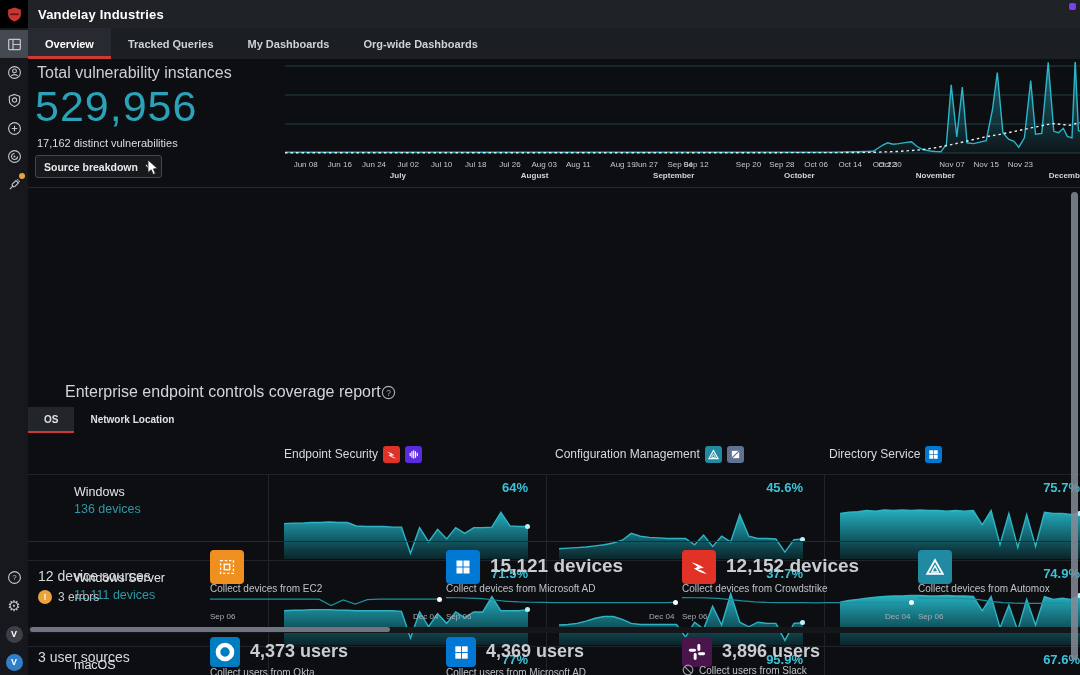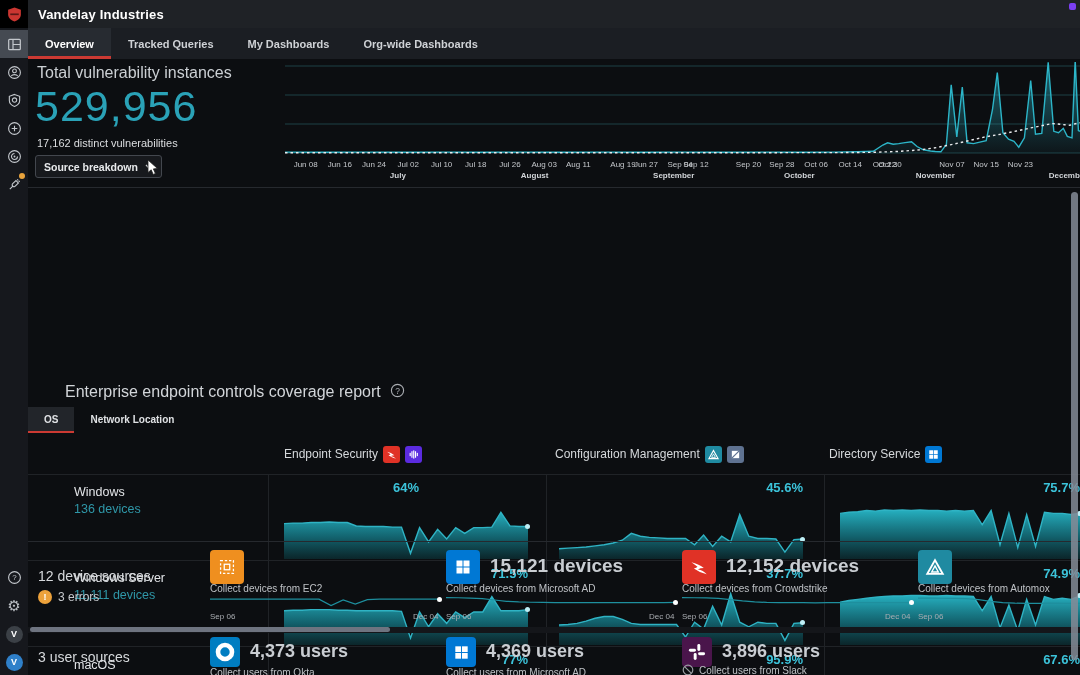--- a/index.html
+++ b/index.html
@@ -34,21 +34,21 @@
     background:#17191d; border:1px solid #43474e; border-radius:3px; color:#e8eaec; font-size:10.5px; font-weight:bold; }
   #cursor { left:147px; top:159px; }
 
   
   #chart-plot { left:285px; top:62px; width:795px; height:95px; }
   #chart-x-ticks span { position:absolute; top:160px; transform:translateX(-50%); font-size:8px; color:#c4c7cb; white-space:nowrap; }
   #chart-months span { position:absolute; top:171px; transform:translateX(-50%); font-size:8px; font-weight:bold; color:#d2d5d9; white-space:nowrap; }
 
   
   #coverage { left:28px; top:187px; width:1052px; height:354px; border-top:1px solid #26292e; }
-  #coverage-head { left:37px; top:195px; display:flex; gap:9px; }
+  #coverage-head { left:37px; top:195px; display:flex; align-items:center; }
   #coverage-title { font-size:16px; color:#d2d5d9; }
   .cov-tab { height:25px; display:flex; align-items:center; padding:0 16px; color:#dfe1e4; font-size:10px; font-weight:bold; position:relative; }
   .cov-tab.active { background:#22252a; }
   .cov-tab.active::after { content:""; position:absolute; left:0; right:0; bottom:-1px; height:2px; background:#cc3a33; }
   #cov-tabs { left:0px; top:219px; display:flex;align-items:flex-end; }
   #cov-table { left:0; top:248px; width:1052px; }
   .col-head { top:0; height:36px; display:flex; align-items:center; gap:5px; color:#d6d9dc; font-size:12px; }
   .brand-icon { width:17px; height:17px; border-radius:3px; display:inline-flex; align-items:center; justify-content:center; }
   .cov-row-line { left:0; width:1052px; height:1px; background:#202327; }
   .cov-vline { top:38px; width:1px; height:255px; background:#202327; }
@@ -309,21 +309,21 @@
       </div>
       <div class="abs" style="left:46px;top:135px">
         <div class="os-name">Windows Server</div>
         <div class="os-devices">11,111 devices</div>
       </div>
       <div class="abs" style="left:46px;top:222px">
         <div class="os-name">macOS</div>
 
       </div>
 
-      <div class="pct" style="left:256px;top:44px;width:244px;text-align:center">64%</div>
+      <div class="pct" style="left:256px;top:44px;width:244px;text-align:right">64%</div>
       <div class="pct" style="left:531px;top:44px;width:244px;text-align:right">45.6%</div>
       <div class="pct" style="left:812px;top:44px;width:240px;text-align:right">75.7%</div>
       <div class="pct" style="left:256px;top:130px;width:244px;text-align:right">71.5%</div>
       <div class="pct" style="left:531px;top:130px;width:244px;text-align:right">37.7%</div>
       <div class="pct" style="left:812px;top:130px;width:240px;text-align:right">74.9%</div>
       <div class="pct" style="left:256px;top:216px;width:244px;text-align:right">77%</div>
       <div class="pct" style="left:531px;top:216px;width:244px;text-align:right">95.9%</div>
       <div class="pct" style="left:812px;top:216px;width:240px;text-align:right">67.6%</div>
 
       <div class="spark" style="left:256px;top:66px;width:244px;height:57px">

